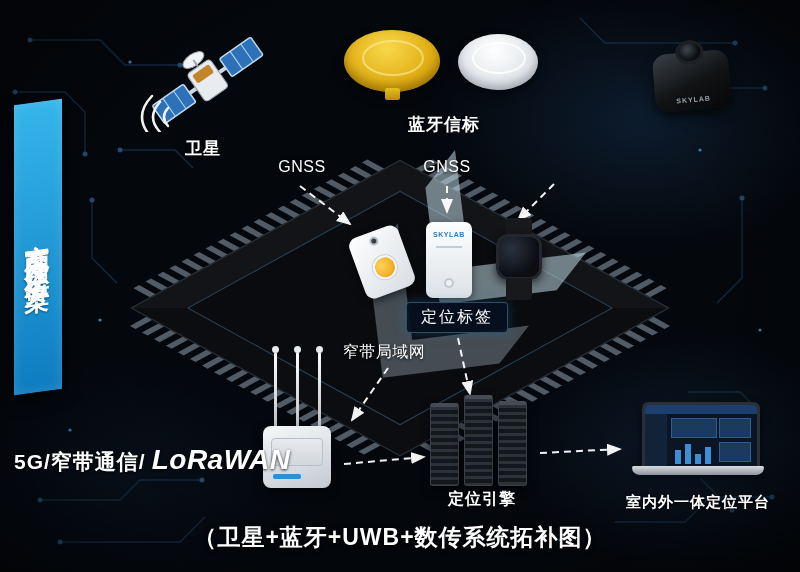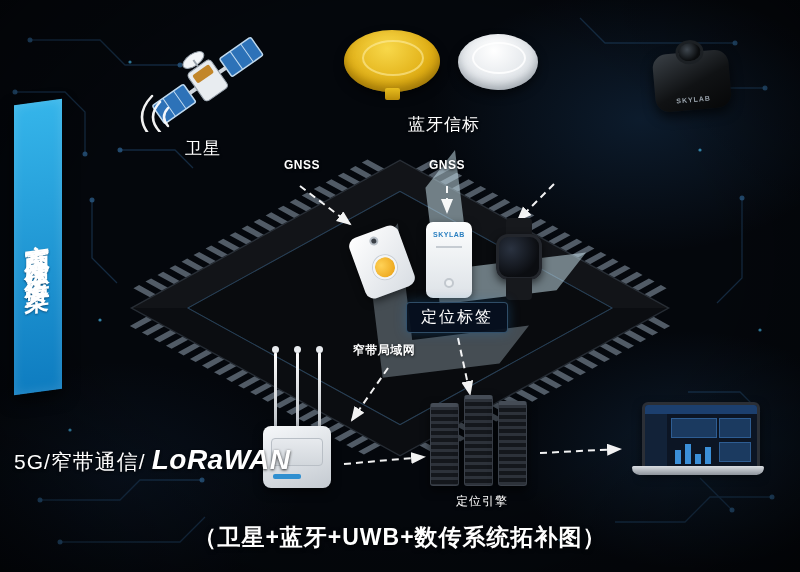--- a/index.html
+++ b/index.html
@@ -11,22 +11,22 @@
       radial-gradient(ellipse 260px 170px at 120px 480px, rgba(30,70,120,.15), transparent 70%),
       var(--bg-dark,#04070c);
     font-family:"Liberation Sans",sans-serif;
   }
   .stage::after{content:"";position:absolute;inset:0;pointer-events:none;
     background:radial-gradient(ellipse at 50% 45%, transparent 55%, rgba(0,0,0,.5));}
   svg.bg, svg.overlay{position:absolute;inset:0;pointer-events:none;}
   svg.overlay{z-index:5;}
   .node{position:absolute;z-index:6;}
   .node-label{position:absolute;left:0;right:0;bottom:0;text-align:center;color:#fff;
-    font-weight:400;font-size:17px;letter-spacing:1px;text-shadow:0 1px 3px rgba(0,0,0,.85);}
-  .link-label{position:absolute;z-index:6;color:#fff;font-weight:700;font-size:12px;
+    font-weight:700;font-size:17px;letter-spacing:1px;text-shadow:0 1px 3px rgba(0,0,0,.85);}
+  .link-label{position:absolute;z-index:6;color:#fff;font-weight:400;font-size:16px;
     text-align:center;letter-spacing:.5px;text-shadow:0 1px 3px rgba(0,0,0,.85);}
 
   
   .banner{position:absolute;left:14px;top:102px;width:48px;height:290px;z-index:7;
     background:linear-gradient(180deg,var(--banner-blue-top,#35b5ea),var(--banner-blue-bottom,#0e7cc0));
     transform:skewY(-8deg);box-shadow:0 6px 16px rgba(0,0,0,.6), inset 0 0 12px rgba(255,255,255,.15);
     display:flex;align-items:center;justify-content:center;}
   .banner .vtext{writing-mode:vertical-rl;color:#fff;font-size:25px;font-weight:700;
     letter-spacing:5px;text-shadow:0 1px 2px rgba(0,30,60,.5);}
 
@@ -99,21 +99,21 @@
     border:3px solid #2b2f36;border-radius:6px 6px 0 0;overflow:hidden;box-shadow:0 4px 10px rgba(0,0,0,.6);}
   .laptop-screen .titlebar{position:absolute;top:0;left:0;right:0;height:9px;background:#1c3f6e;}
   .laptop-screen .sidepanel{position:absolute;top:9px;left:0;width:22px;bottom:0;background:#122238;}
   .laptop-screen .widget{position:absolute;background:#1b3a60;border:1px solid #2e5d93;}
   .laptop-screen .bar{position:absolute;bottom:5px;width:6px;background:#3b8fd8;}
   .laptop-base{position:absolute;left:6px;top:68px;width:132px;height:9px;
     background:linear-gradient(180deg,#d9dde2,#8d939b);border-radius:2px 2px 9px 9px;}
 
   .comm{position:absolute;left:14px;top:444px;z-index:7;display:flex;align-items:baseline;gap:6px;color:#fff;
     text-shadow:0 1px 3px rgba(0,0,0,.85);}
-  .comm .prefix{font-size:21px;font-weight:400;letter-spacing:1px;}
+  .comm .prefix{font-size:21px;font-weight:700;letter-spacing:1px;}
   .comm .lorawan{font-size:28px;font-weight:800;font-style:italic;letter-spacing:.5px;}
 
   .caption{position:absolute;left:0;right:0;top:522px;z-index:7;text-align:center;color:#fff;
     font-size:23px;font-weight:800;letter-spacing:1px;text-shadow:0 1px 4px rgba(0,0,0,.9);}
 </style>
 </head>
 <body>
 
 <div class="stage">
 
@@ -270,33 +270,34 @@
       <div class="led-bar"></div>
     </div>
   </div>
 
   <div class="node" style="left:430px;top:400px;width:104px;height:110px;">
     <div class="server-row">
       <div class="server s1"></div>
       <div class="server s2"></div>
       <div class="server s3"></div>
     </div>
-    <div class="node-label" style="font-size:12px;margin-top:20px;">定位引擎</div>
+    <div class="node-label" style="font-size:16px;margin-top:20px;">定位引擎</div>
   </div>
 
   <div class="node" style="left:626px;top:398px;width:144px;height:114px;">
     <div class="laptop-screen">
       <div class="titlebar"></div>
       <div class="sidepanel"></div>
       <div class="widget" style="left:26px;top:13px;width:44px;height:18px;"></div>
       <div class="widget" style="left:74px;top:13px;width:30px;height:18px;"></div>
       <div class="bar" style="left:30px;height:14px;"></div>
       <div class="bar" style="left:40px;height:20px;"></div>
       <div class="bar" style="left:50px;height:10px;"></div>
       <div class="bar" style="left:60px;height:17px;"></div>
       <div class="widget" style="left:74px;top:37px;width:30px;height:18px;"></div>
     </div>
     <div class="laptop-base"></div>
+    <div class="node-label" style="font-size:15px;">室内外一体定位平台</div>
   </div>
 
   <div class="caption">（卫星+蓝牙+UWB+数传系统拓补图）</div>
 
 </div>
 
 </body></html>

